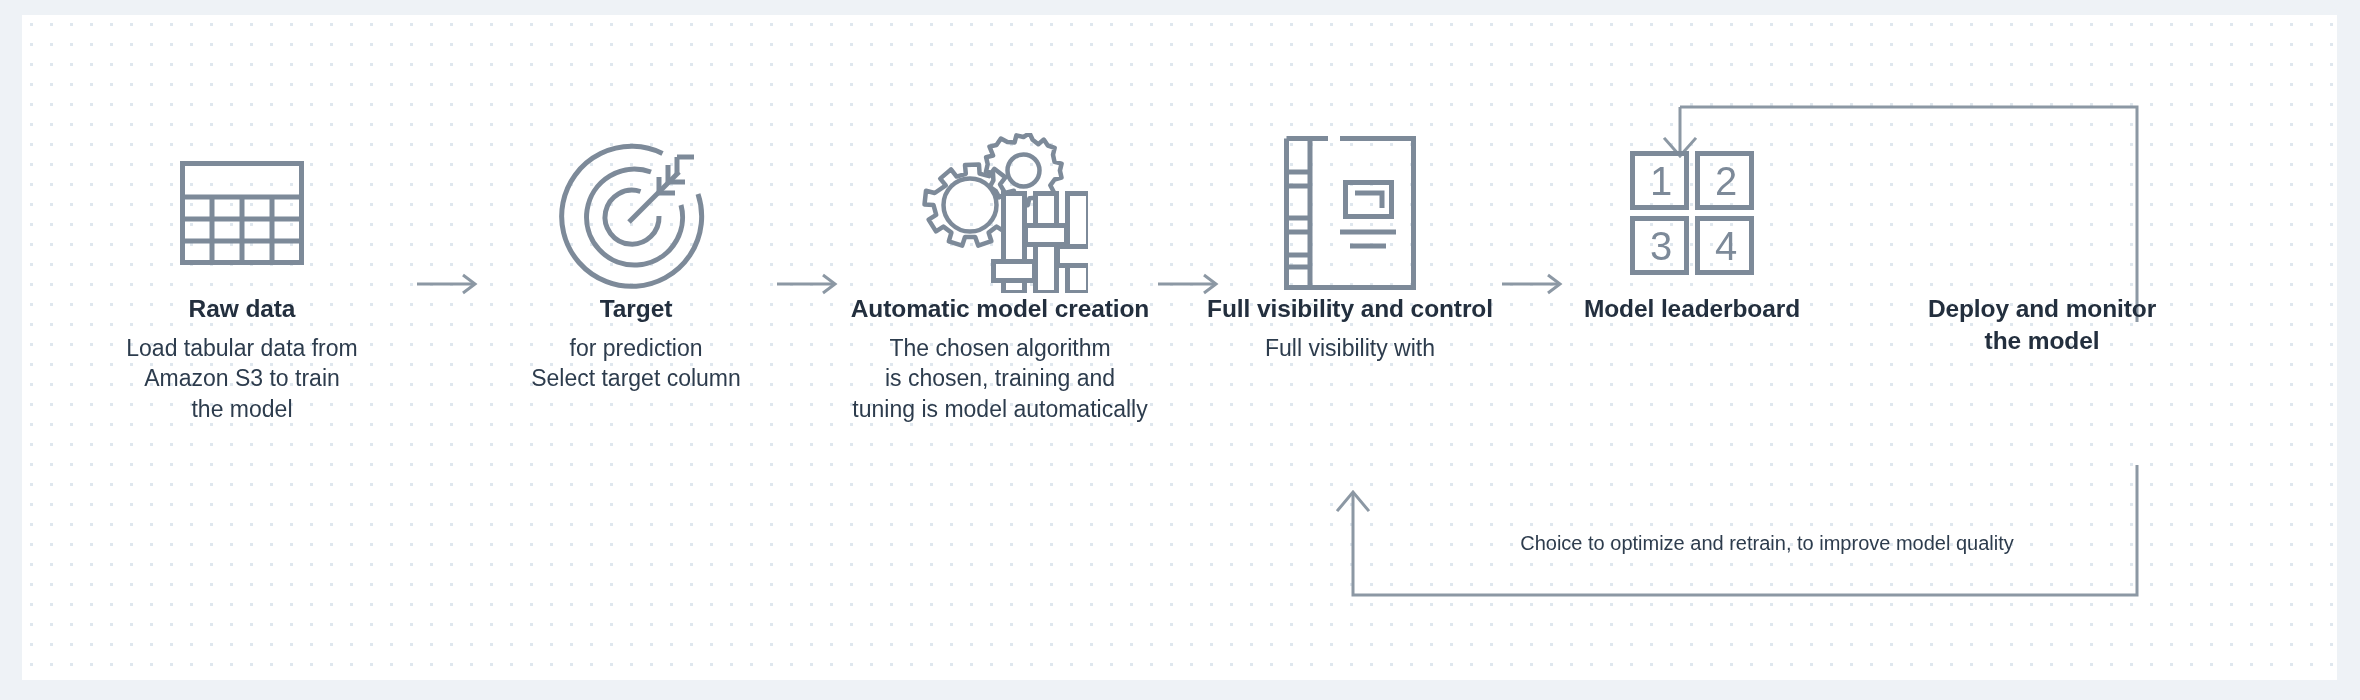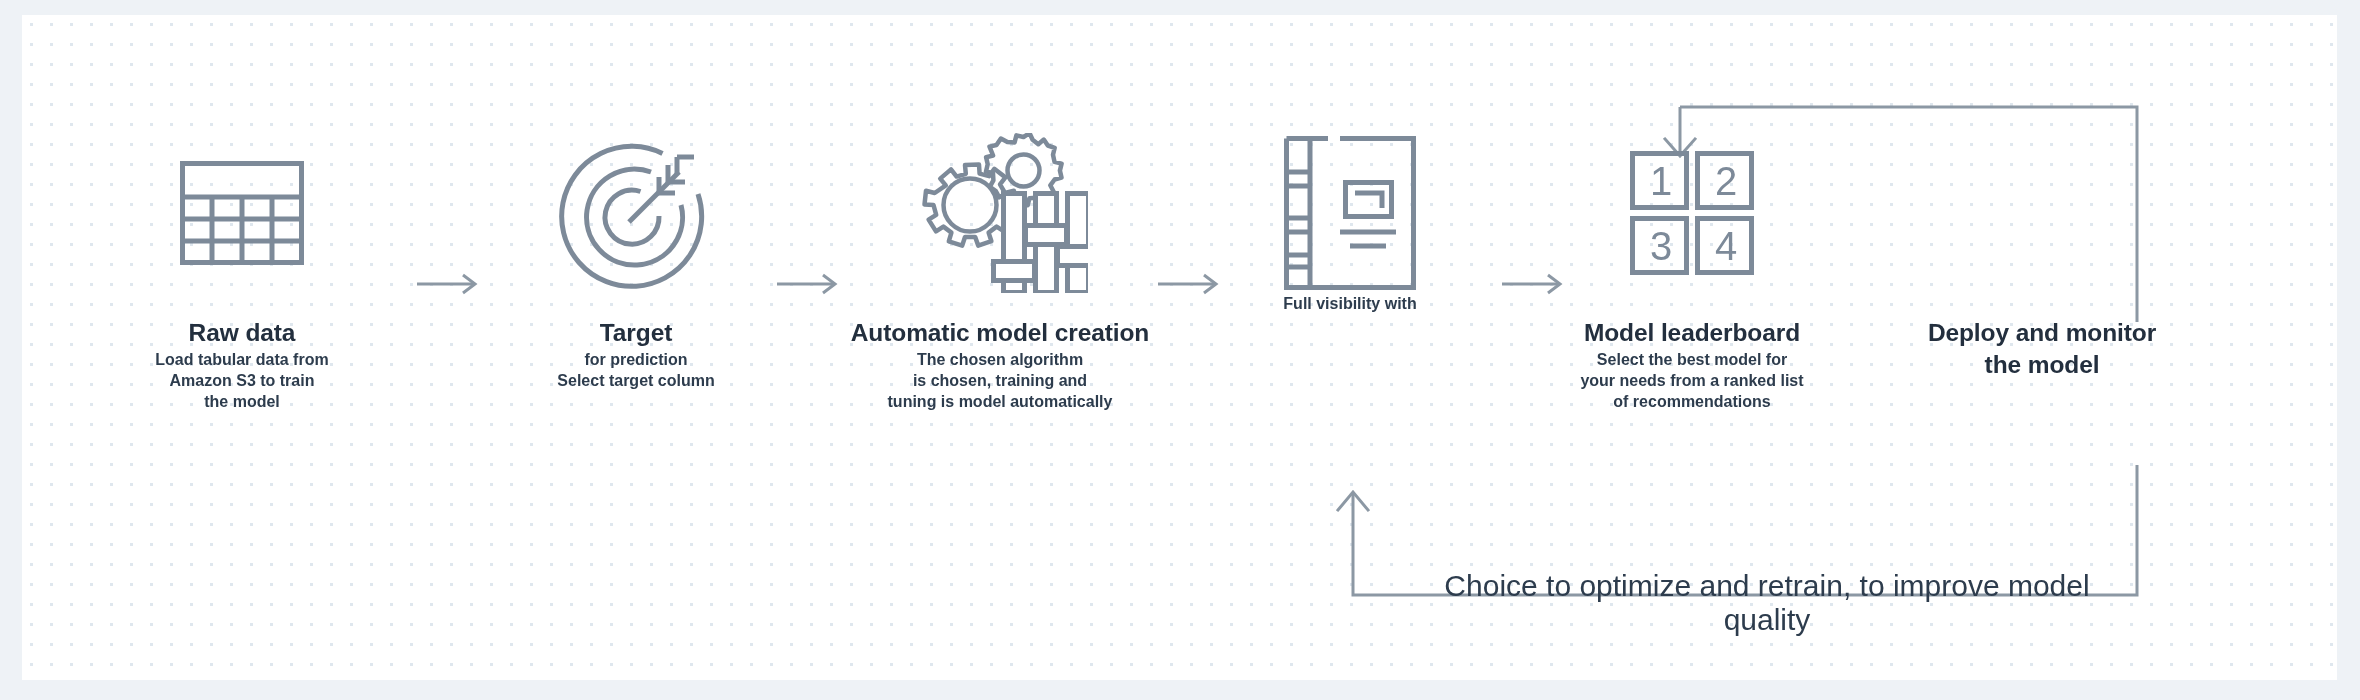--- a/index.html
+++ b/index.html
@@ -52,31 +52,31 @@
   }
 
   .icon-box {
     height: 160px;
     display: flex;
     align-items: center;
     justify-content: center;
   }
 
   .stage-title {
-    margin-top: 24px;
     font-size: 24.5px;
     font-weight: 700;
     color: #232f3e;
     line-height: 1.3;
     letter-spacing: -0.1px;
   }
 
   .stage-desc {
-    font-size: 16px;
-    font-weight: 700;
+    margin-top: 8px;
+    font-size: 23px;
+    font-weight: 400;
     color: #2d3c4d;
     line-height: 1.33;
   }
 
   
   .connector {
     position: absolute;
     top: 258px;
   }
 
@@ -86,24 +86,24 @@
     left: 0;
     top: 0;
     width: 2315px;
     height: 665px;
     pointer-events: none;
   }
 
   #loop-label {
     position: absolute;
     left: 1380px;
-    top: 554px;
+    top: 517px;
     width: 730px;
     text-align: center;
-    font-size: 30px;
+    font-size: 20px;
     color: #2d3c4d;
   }
 </style>
 </head>
 <body>
 
 <div id="page">
   <div id="canvas">
 
     <svg id="loop" width="2315" height="665" viewBox="0 0 2315 665">
@@ -278,20 +278,21 @@
               <line x1="2.5" y1="131" x2="26" y2="131"></line>
 
               <rect x="61.5" y="46.5" width="46" height="34"></rect>
               <path d="M 71 57 L 98 57 L 98 72"></path>
 
               <line x1="56" y1="96" x2="112" y2="96"></line>
               <line x1="66" y1="110" x2="102" y2="110"></line>
             </g>
           </svg>
         </div>
+        <div class="stage-title">Full visibility and control</div>
         <div class="stage-desc">
           <div>Full visibility with</div>
         </div>
       </div>
 
       <div class="connector" style="left:1480px;">
         <svg width="62" height="22" viewBox="0 0 62 22">
           <line x1="0" y1="11" x2="56" y2="11" stroke="#8c98a4" stroke-width="3"></line>
           <path d="M 46 2 L 58 11 L 46 20" fill="none" stroke="#8c98a4" stroke-width="3"></path>
         </svg>
@@ -308,25 +309,20 @@
             </g>
             <g fill="#7d8a99" font-family="Liberation Sans, sans-serif" font-size="40" text-anchor="middle">
               <text x="31" y="44">1</text>
               <text x="96" y="44">2</text>
               <text x="31" y="109">3</text>
               <text x="96" y="109">4</text>
             </g>
           </svg>
         </div>
         <div class="stage-title">Model leaderboard</div>
-        <div class="stage-desc">
-          <div>Select the best model for</div>
-          <div>your needs from a ranked list</div>
-          <div>of recommendations</div>
-        </div>
       </div>
 
       <div class="stage" style="left:1860px; width:320px;">
         <div class="icon-box"></div>
         <div class="stage-title">
           <div>Deploy and monitor</div>
           <div>the model</div>
         </div>
       </div>
 

